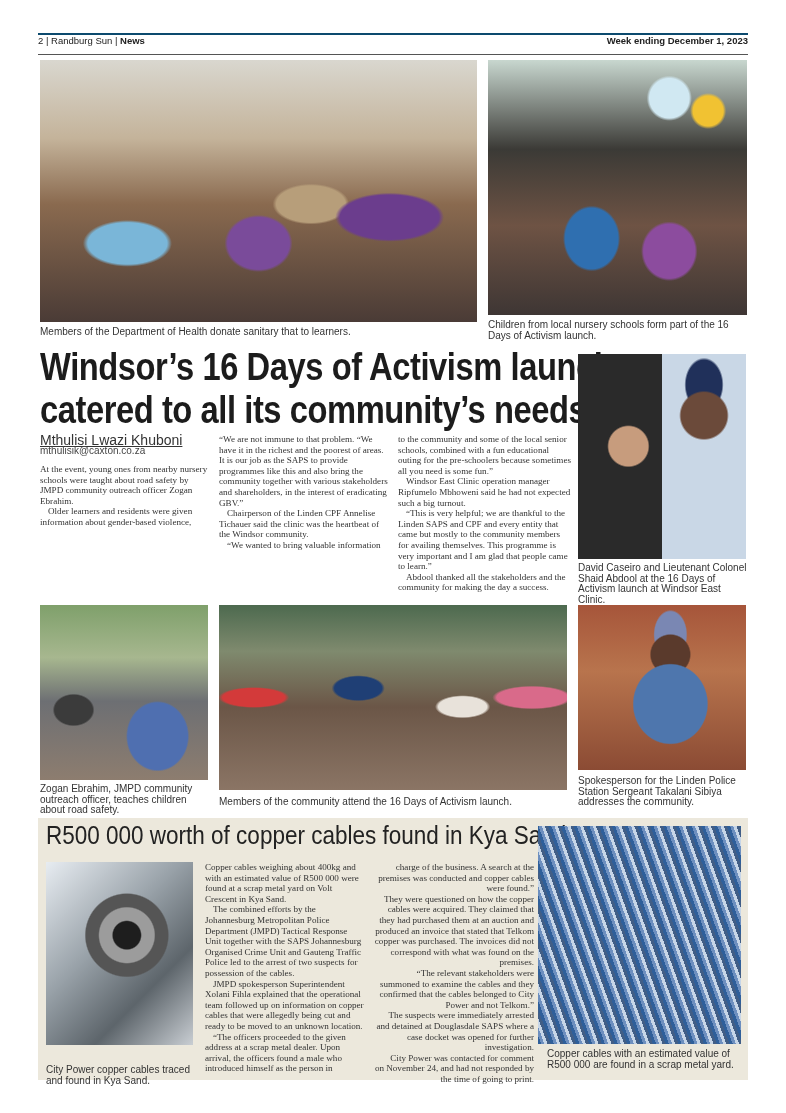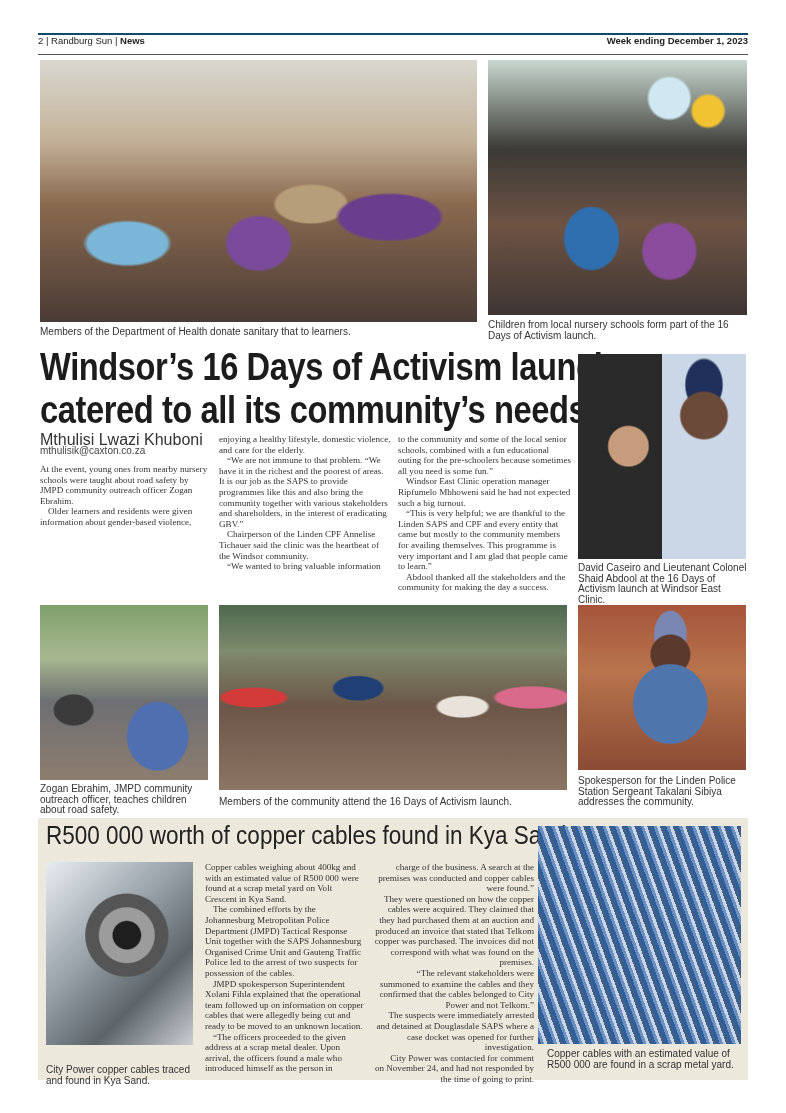--- a/index.html
+++ b/index.html
@@ -55,21 +55,21 @@
       linear-gradient(135deg, #e7ecf1 0%, #9aa3aa 40%, #5d656b 70%, #c9ced3 100%); }
   .ph-cable2 { background:
       repeating-linear-gradient(70deg, #2f5f9a 0 3px, #6d8fbf 3px 6px, #c7d6e8 6px 9px, #415e86 9px 12px),
       #6d8fbf; }
 
   .headline { position: absolute; left: 40px; top: 346px; width: 535px;
     font-family: "Liberation Sans", sans-serif; font-weight: bold; font-size: 38px; line-height: 43px;
     color: #1c1c1c; letter-spacing: -0.5px; transform: scaleX(0.86); transform-origin: left top; white-space: nowrap; }
 
   .byline { position: absolute; left: 40px; top: 434px; font-family: "Liberation Sans", sans-serif; }
-  .byline .name { font-size: 16px; line-height: 12px; color: #333; }
+  .byline .name { font-size: 14px; line-height: 12px; color: #333; text-decoration: underline; }
   .byline .email { font-size: 10px; line-height: 9px; color: #444; }
 
   .col { position: absolute; font-size: 9.1px; line-height: 10.6px; color: #333; text-align: left; }
   .col p { text-indent: 0; }
   .col p + p { text-indent: 8px; }
   .col p.noind { text-indent: 0; }
 
   .box { position: absolute; left: 38px; top: 818px; width: 710px; height: 262px; background: #ece8dc; }
   .box-title { position: absolute; left: 46px; top: 820px; font-family: "Liberation Sans", sans-serif;
     font-size: 25px; line-height: 30px; color: #222; transform: scaleX(0.9); transform-origin: left top; white-space: nowrap; }
@@ -99,21 +99,20 @@
 <div class="byline">
   <div class="name">Mthulisi Lwazi Khuboni</div>
   <div class="email">mthulisik@caxton.co.za</div>
 </div>
 
 <div class="col" style="left:40px;top:464px;width:170px;">
   <p>At the event, young ones from nearby nursery schools were taught about road safety by JMPD community outreach officer Zogan Ebrahim.</p>
   <p>Older learners and residents were given information about gender-based violence,</p>
 </div>
 <div class="col" style="left:219px;top:434px;width:172px;">
-  <p class="noind">enjoying a healthy lifestyle, domestic violence, and care for the elderly.</p>
   <p>“We are not immune to that problem. “We have it in the richest and the poorest of areas. It is our job as the SAPS to provide programmes like this and also bring the community together with various stakeholders and shareholders, in the interest of eradicating GBV.”</p>
   <p>Chairperson of the Linden CPF Annelise Tichauer said the clinic was the heartbeat of the Windsor community.</p>
   <p>“We wanted to bring valuable information</p>
 </div>
 <div class="col" style="left:398px;top:434px;width:174px;">
   <p class="noind">to the community and some of the local senior schools, combined with a fun educational outing for the pre-schoolers because sometimes all you need is some fun.”</p>
   <p>Windsor East Clinic operation manager Ripfumelo Mbhoweni said he had not expected such a big turnout.</p>
   <p>“This is very helpful; we are thankful to the Linden SAPS and CPF and every entity that came but mostly to the community members for availing themselves. This programme is very important and I am glad that people came to learn.”</p>
   <p>Abdool thanked all the stakeholders and the community for making the day a success.</p>
 </div>

